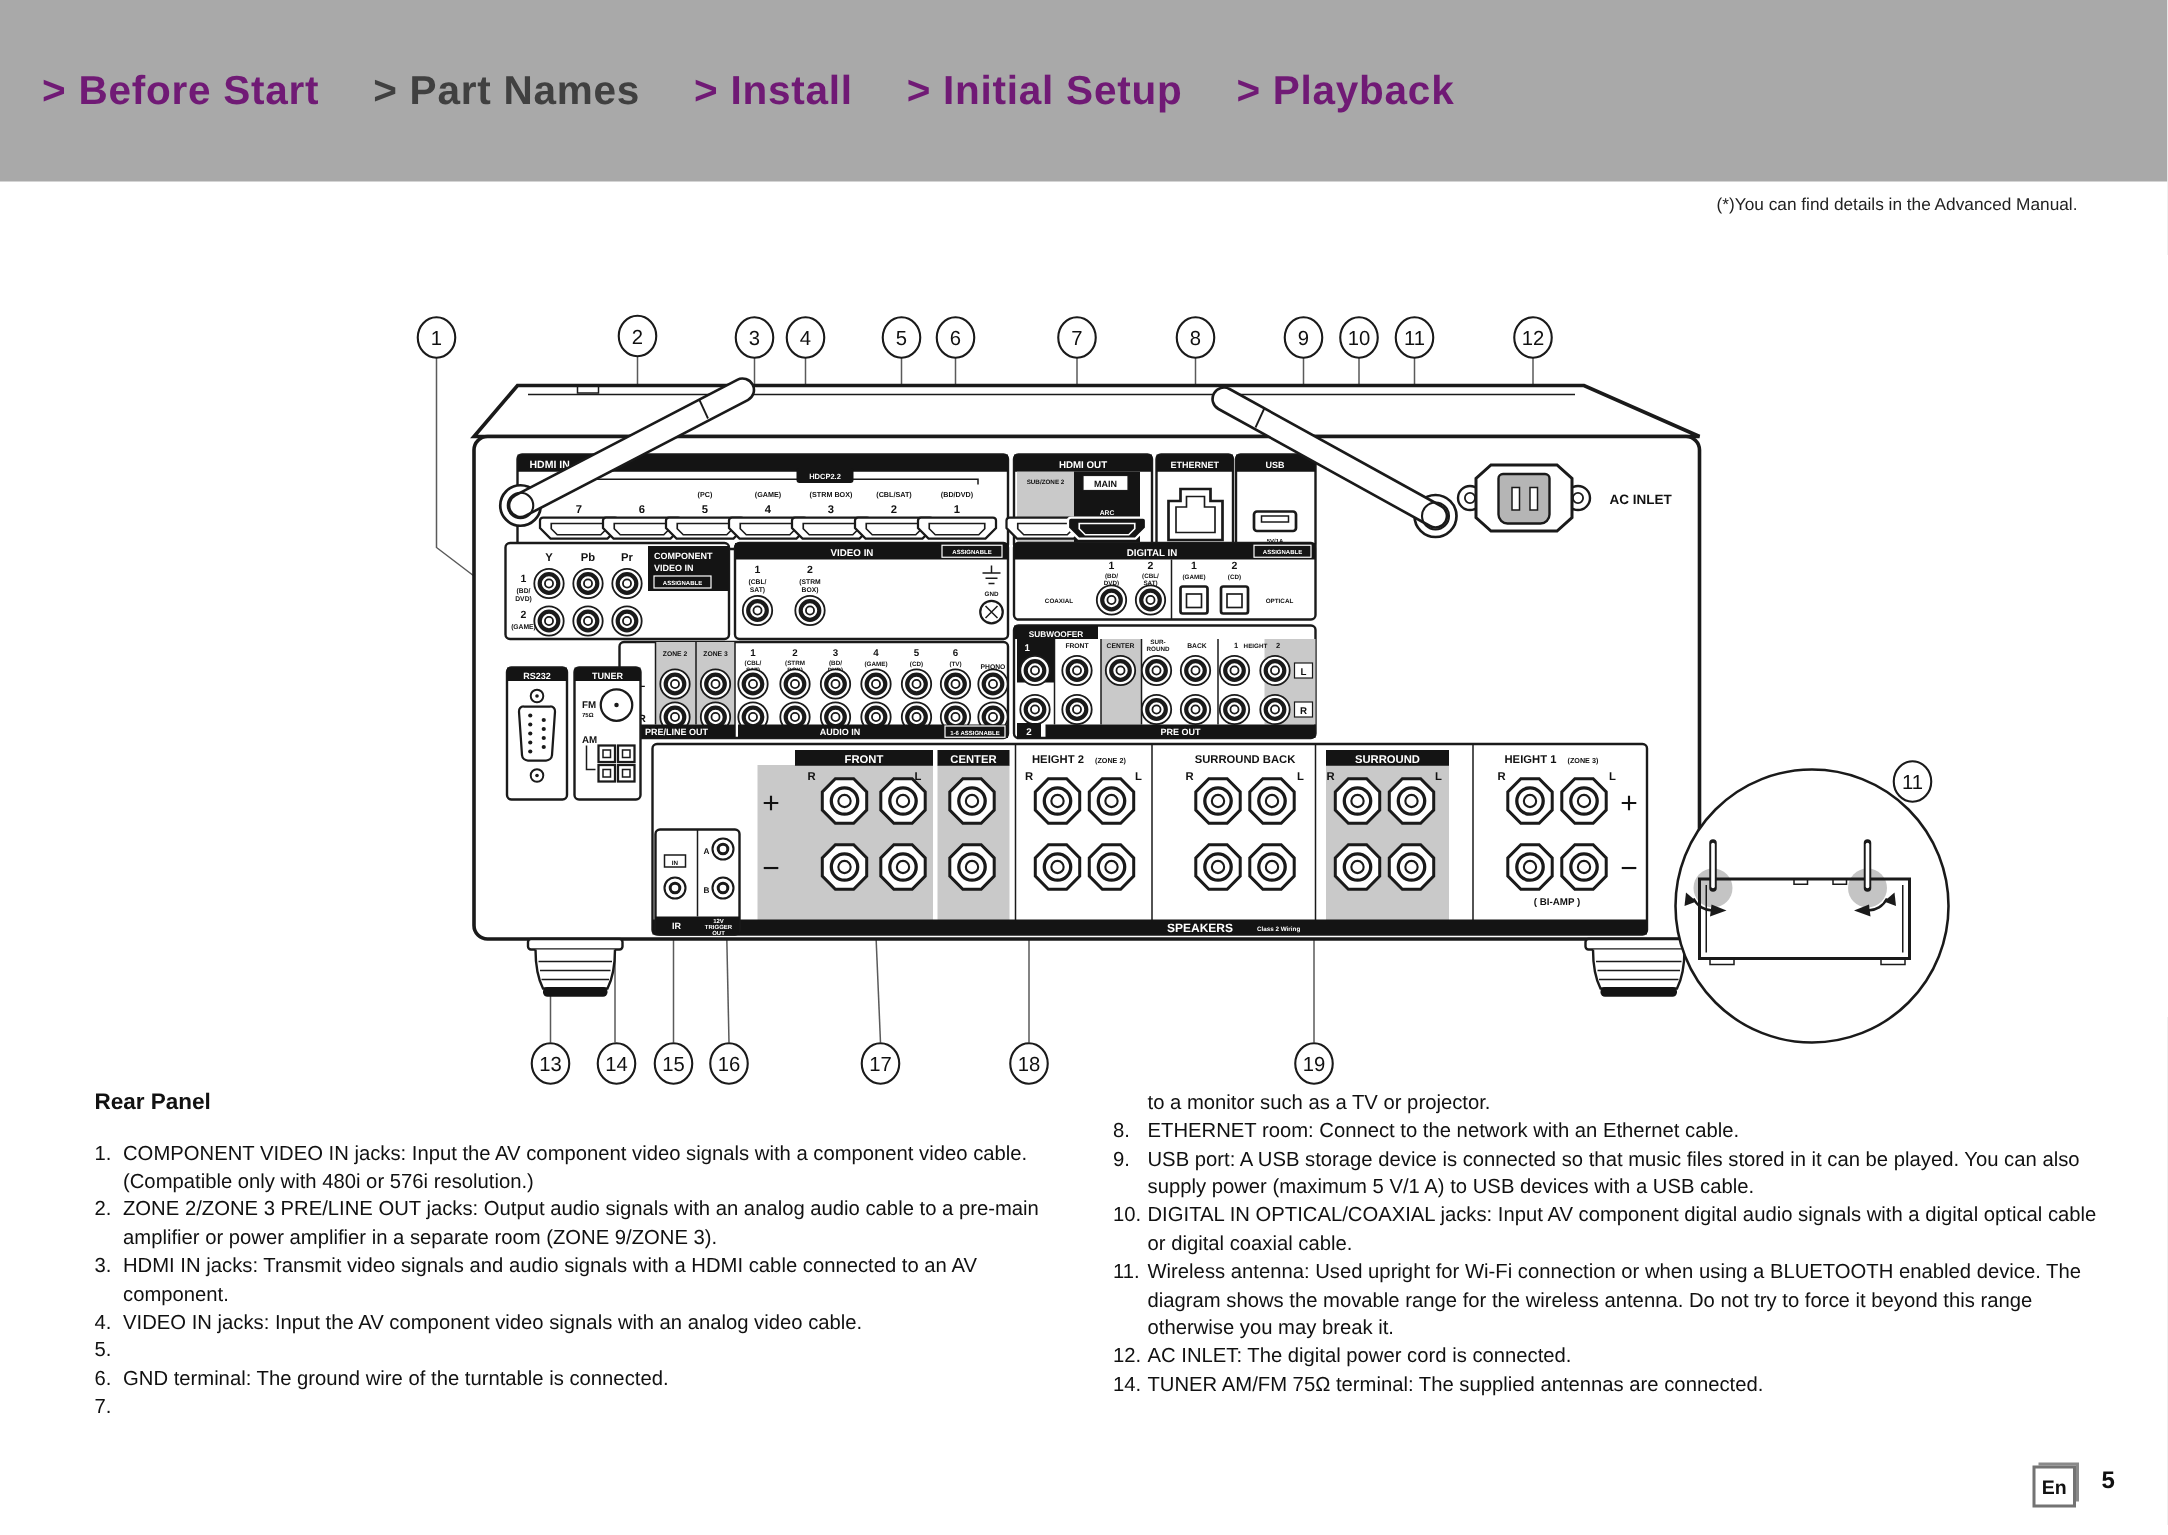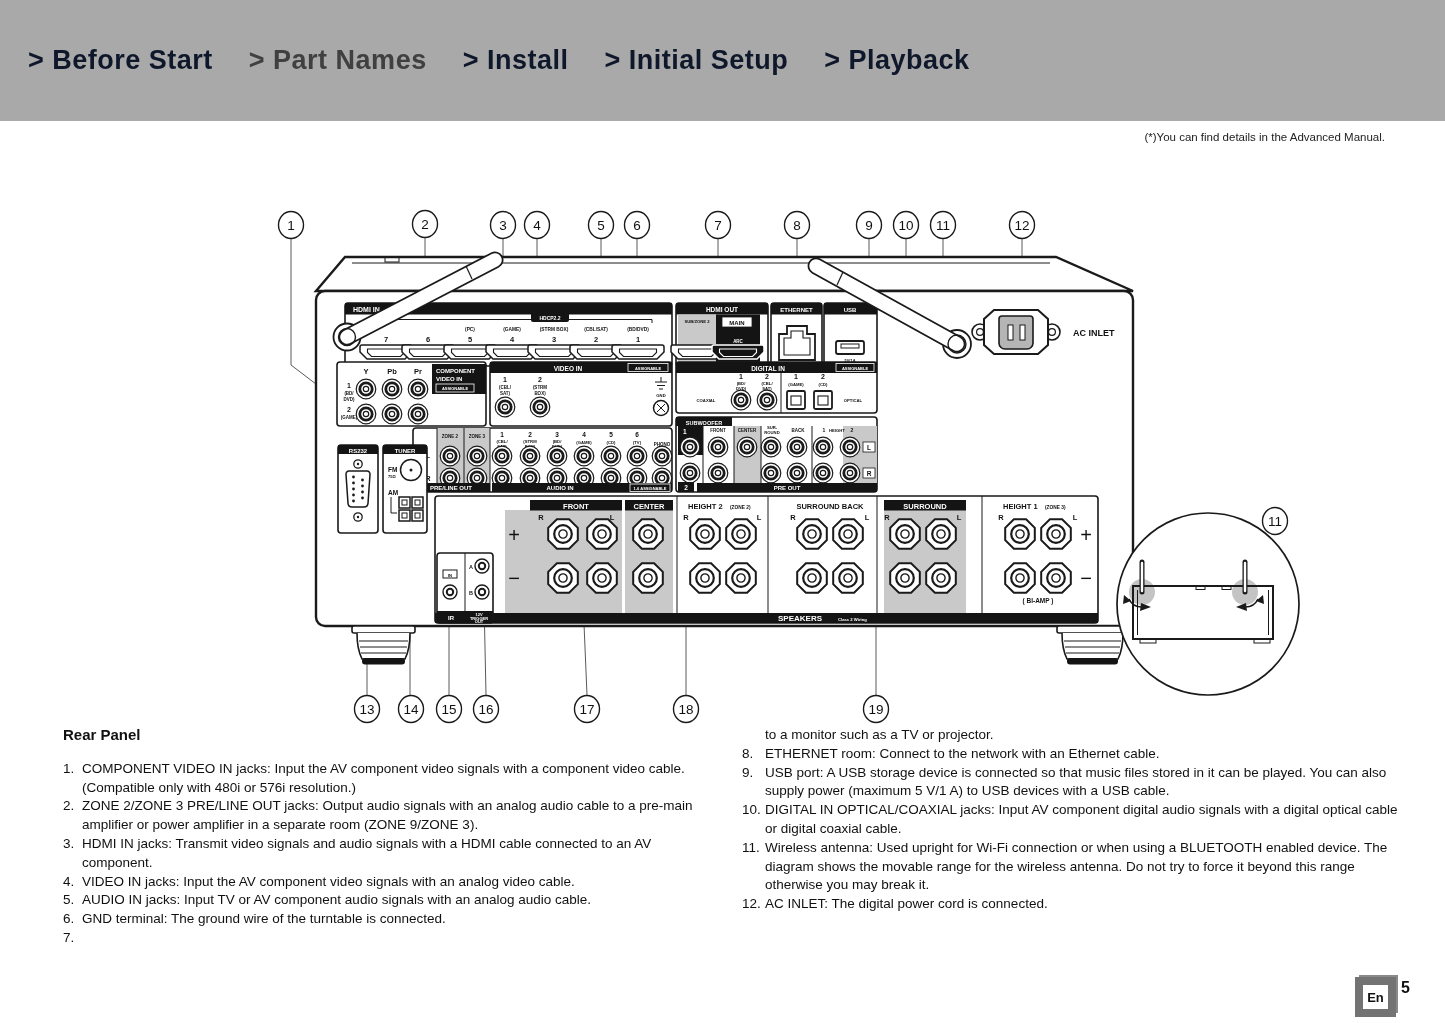--- a/index.html
+++ b/index.html
@@ -1,31 +1,31 @@
 <!DOCTYPE html>
 <html><head>
 <meta charset="utf-8">
 <style>
   html,body{margin:0;padding:0;background:#e8e8e8;}
   .page{position:relative;width:1445px;height:1023px;background:#fff;overflow:hidden;
         font-family:"Liberation Sans",sans-serif;color:#111;}
   .nav{position:absolute;top:0;left:0;width:1445px;height:121px;background:#a9a9a9;
        display:flex;align-items:center;padding-left:28px;gap:36px;box-sizing:border-box;}
-  .nav-item{font-weight:bold;font-size:27px;color:#0f172a;white-space:nowrap;letter-spacing:.5px;}
+  .nav-item{font-weight:bold;font-size:27px;color:#701a75;white-space:nowrap;letter-spacing:.5px;}
   .nav-item.active{color:#404040;}
   .note{position:absolute;top:131px;right:60px;font-size:11.5px;color:#222;}
   .cols{position:absolute;top:726px;left:0;width:1445px;font-size:13.5px;line-height:18.8px;}
   .colL{position:absolute;left:63px;top:0;width:652px;}
   .colR{position:absolute;left:742px;top:0;width:668px;}
   .rp-title{font-size:15px;font-weight:bold;margin:0 0 15px 0;}
   .li{display:flex;}
   .li .n{flex:none;width:19px;}
   .colR .li .n{width:23px;}
   .cont{padding-left:23px;}
-  .foot-lang{position:absolute;left:1355px;top:977px;width:25px;height:24px;border:8px solid #737373;
+  .foot-lang{position:absolute;left:1355px;top:977px;width:25px;height:24px;border:2px solid #737373;
              box-shadow:3px -3px 0 -1px #8a8a8a;display:flex;align-items:center;justify-content:center;
              font-weight:bold;font-size:13px;background:#fff;}
   .foot-page{position:absolute;left:1401px;top:979px;font-weight:bold;font-size:16px;}
   svg.diagram{position:absolute;top:0;left:0;}
   svg text{font-family:"Liberation Sans",sans-serif;fill:#111;}
   .w{fill:#fff;}
   .mid{text-anchor:middle;}
   .b9{font-weight:bold;font-size:9px;}  .b8{font-weight:bold;font-size:8px;}
   .b75{font-weight:bold;font-size:7.5px;} .b7{font-weight:bold;font-size:7px;}
   .b65{font-weight:bold;font-size:6.5px;} .b6{font-weight:bold;font-size:6px;}
@@ -606,21 +606,20 @@
       <div class="li">
           <span class="n">3.</span>
           <span class="t">HDMI IN jacks: Transmit video signals and audio signals with a HDMI cable connected to an AV component.</span>
         </div>
       <div class="li">
           <span class="n">4.</span>
           <span class="t">VIDEO IN jacks: Input the AV component video signals with an analog video cable.</span>
         </div>
       <div class="li">
           <span class="n">5.</span>
-          <span class="t">AUDIO IN jacks: Input TV or AV component audio signals with an analog audio cable.</span>
         </div>
       <div class="li">
           <span class="n">6.</span>
           <span class="t">GND terminal: The ground wire of the turntable is connected.</span>
         </div>
       <div class="li">
           <span class="n">7.</span>
         </div>
     </div>
     <div class="colR">
@@ -638,18 +637,22 @@
           <span class="t">DIGITAL IN OPTICAL/COAXIAL jacks: Input AV component digital audio signals with a digital optical cable or digital coaxial cable.</span>
         </div>
       <div class="li">
           <span class="n">11.</span>
           <span class="t">Wireless antenna: Used upright for Wi-Fi connection or when using a BLUETOOTH enabled device. The diagram shows the movable range for the wireless antenna. Do not try to force it beyond this range otherwise you may break it.</span>
         </div>
       <div class="li">
           <span class="n">12.</span>
           <span class="t">AC INLET: The digital power cord is connected.</span>
         </div>
+      <div class="li">
+          <span class="n">14.</span>
+          <span class="t">TUNER AM/FM 75Ω terminal: The supplied antennas are connected.</span>
+        </div>
     </div>
   </div>
 
   <div class="foot-lang">En</div>
   <div class="foot-page">5</div>
 </div>
 
 </body></html>

